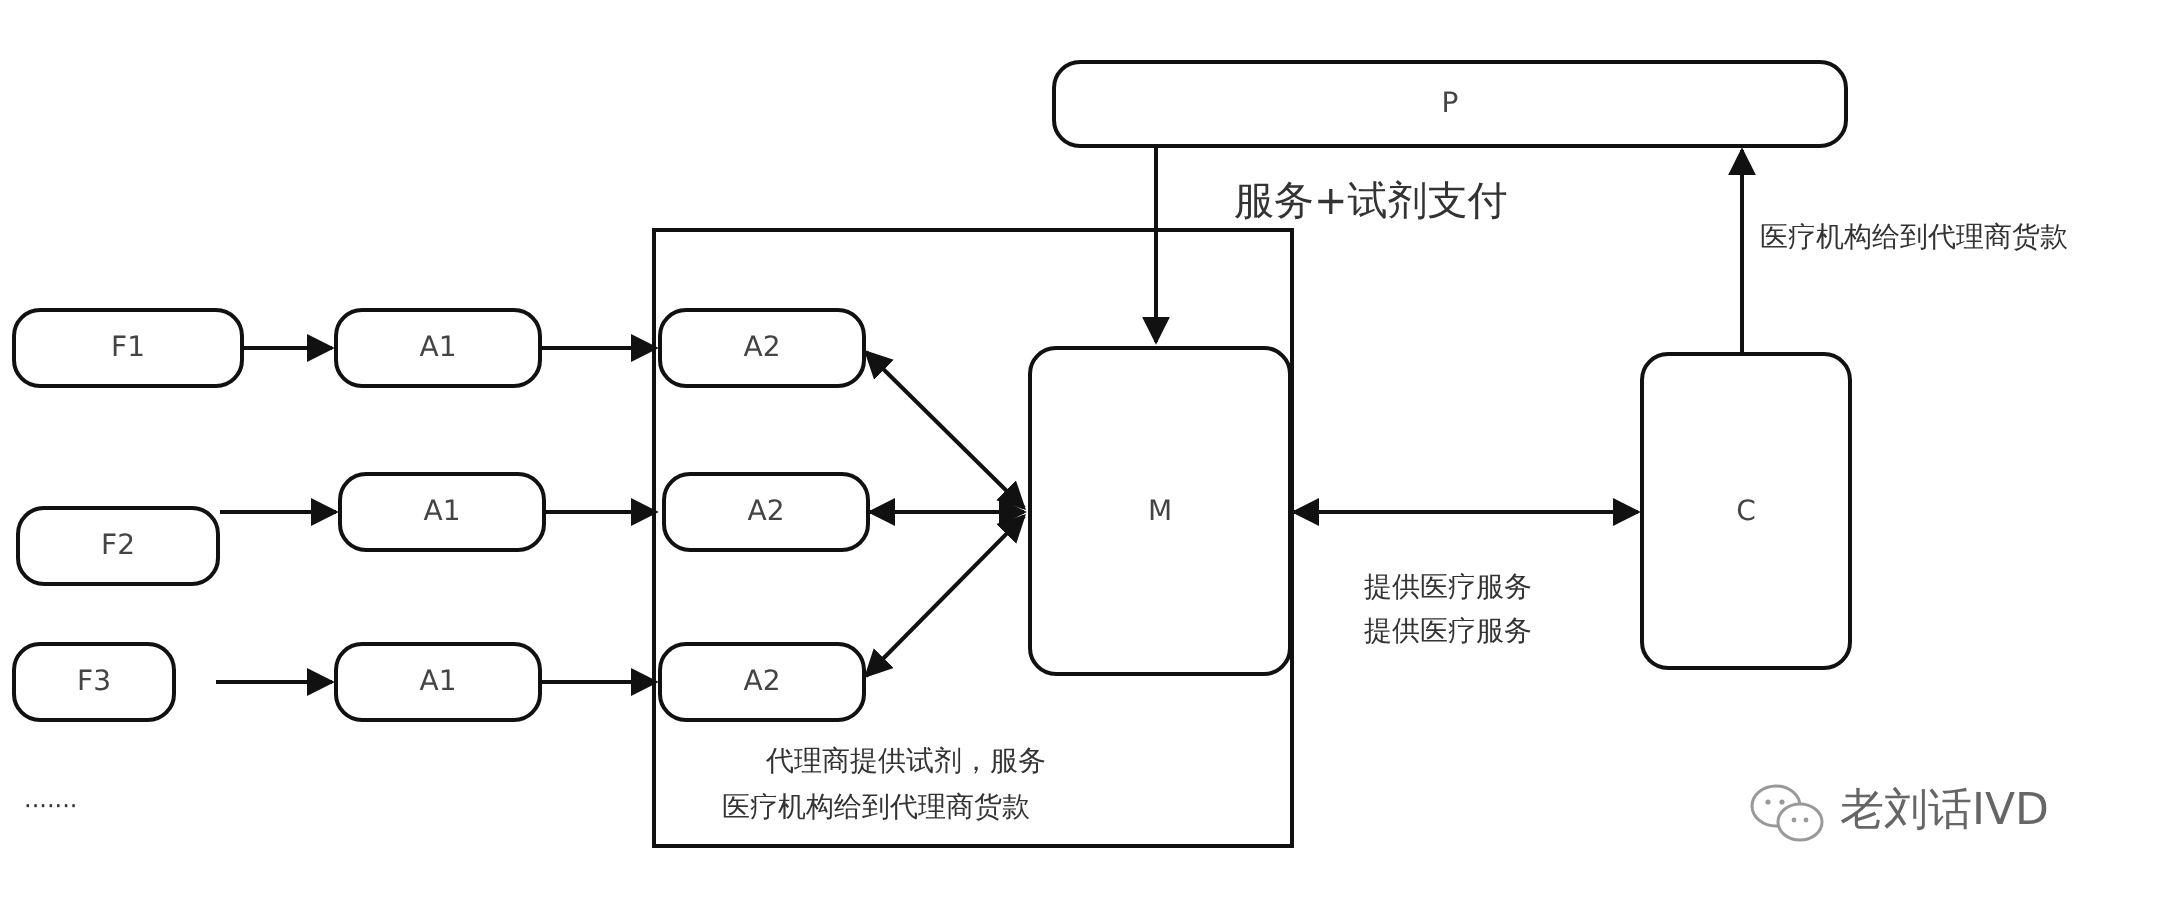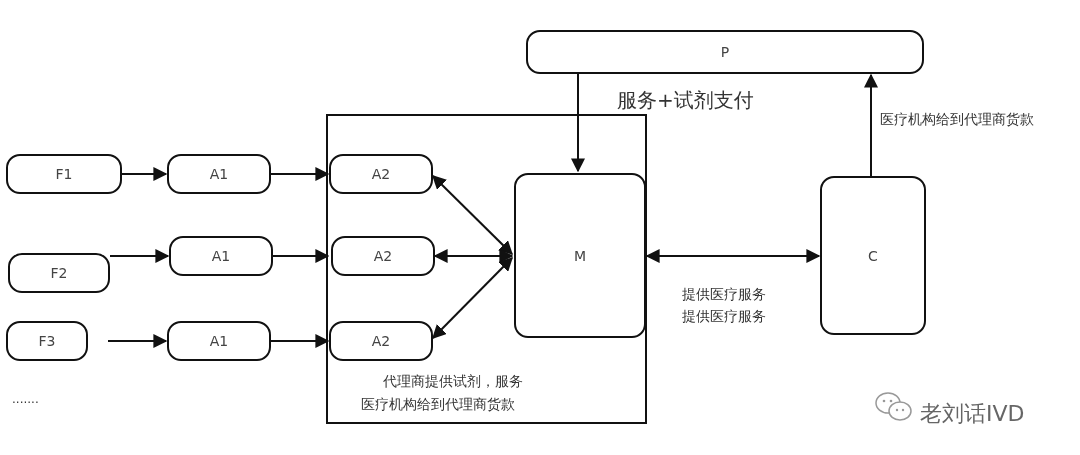--- a/index.html
+++ b/index.html
@@ -6,21 +6,21 @@
   body { width:1080px; height:455px; position:relative; overflow:hidden;
          font-family:"DejaVu Sans", "Liberation Sans", sans-serif; color:#333; }
   svg#diagram { position:absolute; left:0; top:0; }
   .node { position:absolute; box-sizing:border-box; border:2.5px solid #111; background:#fff;
           display:flex; align-items:center; justify-content:center; font-size:14px; color:#444; }
   .pill { border-radius:14px; }
   .tall { border-radius:14px; }
   .frame { position:absolute; box-sizing:border-box; border:2.5px solid #111; background:transparent; }
   .label { position:absolute; font-size:14px; color:#333; line-height:22px; white-space:nowrap; }
   .dots { position:absolute; font-size:12px; color:#333; letter-spacing:0px; }
-  .watermark { position:absolute; display:flex; align-items:flex-end; gap:6px; color:#666; font-size:22px; }
+  .watermark { position:absolute; display:flex; align-items:flex-start; gap:6px; color:#666; font-size:22px; }
 </style>
 </head>
 <body>
 
 <svg id="diagram" width="1080" height="455">
   <defs>
     <marker id="ah" viewBox="0 0 10 10" refX="9" refY="5" markerWidth="7" markerHeight="7" orient="auto-start-reverse">
       <path d="M0,0 L10,5 L0,10 z" fill="#111"></path>
     </marker>
   </defs>

